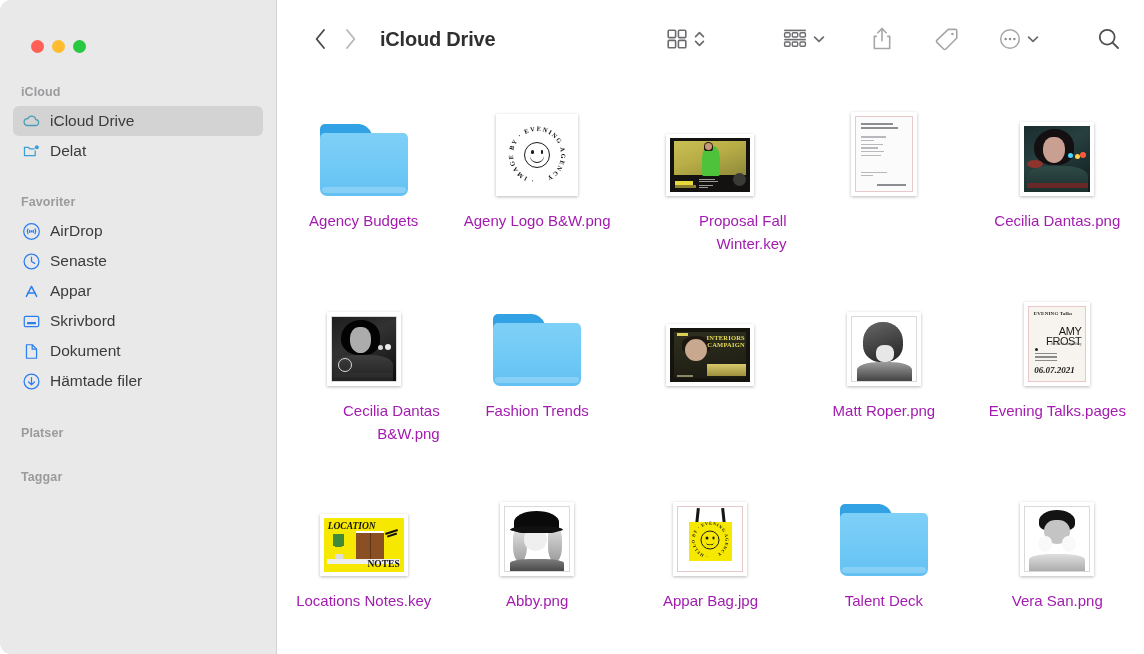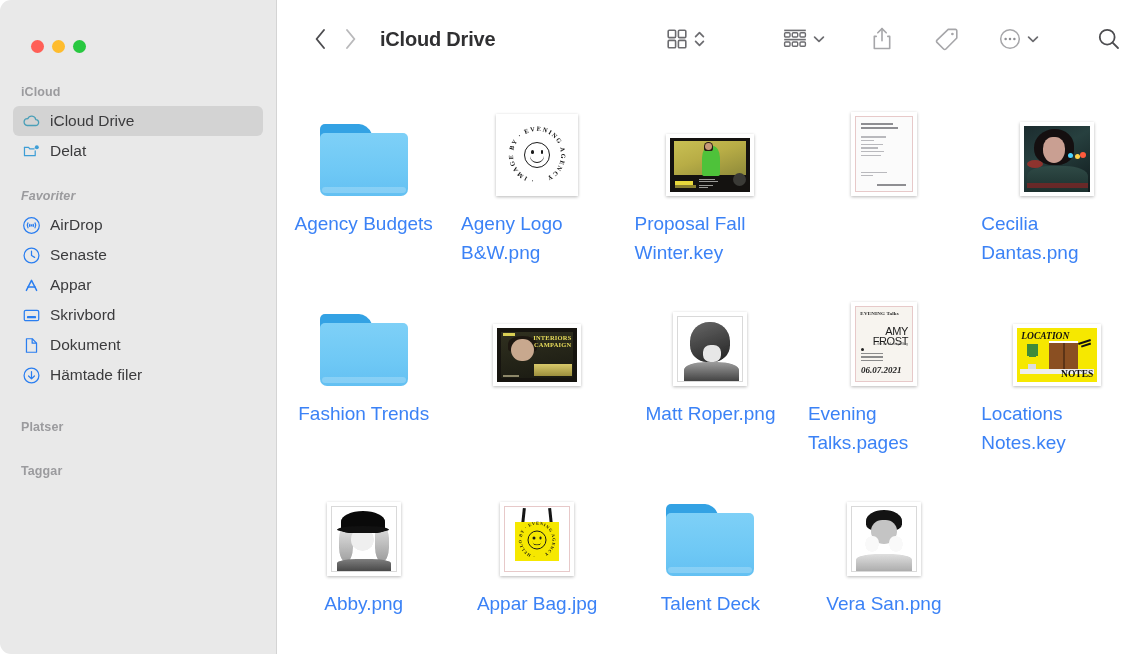--- a/index.html
+++ b/index.html
@@ -38,21 +38,21 @@
   .tl.green  { background: #28c840; }
 
   .sb-section {
     font-size: 12.5px;
     font-weight: bold;
     color: #9b9b9e;
     padding: 0 0 0 21px;
     letter-spacing: .1px;
   }
   #sec-icloud    { margin-top: 32px; }
-  #sec-favoriter { margin-top: 23px; font-style: italic; }
+  #sec-favoriter { margin-top: 29px; }
   #sec-platser   { margin-top: 30px; }
   #sec-taggar    { margin-top: 30px; }
 
   .sb-list { margin-top: 7px; padding: 0 13px; }
   .sb-item {
     height: 30px;
     display: flex;
     align-items: center;
     gap: 9px;
     padding: 0 9px;
@@ -126,24 +126,24 @@
     align-items: center;
   }
   .thumb-box {
     height: 96px;
     display: flex;
     align-items: flex-end;
     justify-content: center;
   }
   .label {
     margin-top: 14px;
-    font-size: 19px;
+    font-size: 15px;
     line-height: 1.52;
-    color: #3b82f6;
-    text-align: left;
+    color: #a21caf;
+    text-align: right;
     max-width: 152px;
     word-wrap: break-word;
   }
 
   
   .folder { width: 88px; height: 72px; position: relative; }
   .folder .tab {
     position: absolute; left: 0; top: 0;
     width: 42px; height: 16px;
     background: #33a2e4;
@@ -600,20 +600,37 @@
               <div class="bokeh" style="right:6%;top:40%;width:6px;height:6px;background:#ff5a3c;"></div>
               <div class="bokeh" style="right:16%;top:42%;width:5px;height:5px;background:#ffd24a;"></div>
               <div class="bokeh" style="right:26%;top:41%;width:5px;height:5px;background:#4ad4ff;"></div>
               <div class="bokeh" style="left:4%;top:52%;width:16px;height:8px;background:#b2302a;opacity:.75;"></div>
             </div>
           </div>
         </div>
         <div class="label">Cecilia Dantas.png</div>
       </div>
 
+      <div class="cell">
+        <div class="thumb-box">
+          <div class="photo pf">
+            <div class="inner art-cecilia art-bw thin-border">
+              <div class="body"></div>
+                <div class="stripe"></div>
+              <div class="hair"></div>
+                <div class="face"></div>
+              <div class="bokeh" style="right:8%;top:42%;width:6px;height:6px;background:#e0e0e0;"></div>
+              <div class="bokeh" style="right:20%;top:44%;width:5px;height:5px;background:#cfcfcf;"></div>
+              <div style="position:absolute;left:10%;bottom:14%;width:14px;height:14px;
+                          border-radius:50%;border:1px solid #cfcfcf;"></div>
+            </div>
+          </div>
+        </div>
+        <div class="label">Cecilia Dantas B&amp;W.png</div>
+      </div>
 
       <div class="cell">
         <div class="thumb-box">
           <div class="folder">
             <div class="tab"></div>
               <div class="body"></div>
           </div>
         </div>
         <div class="label">Fashion Trends</div>
       </div>

